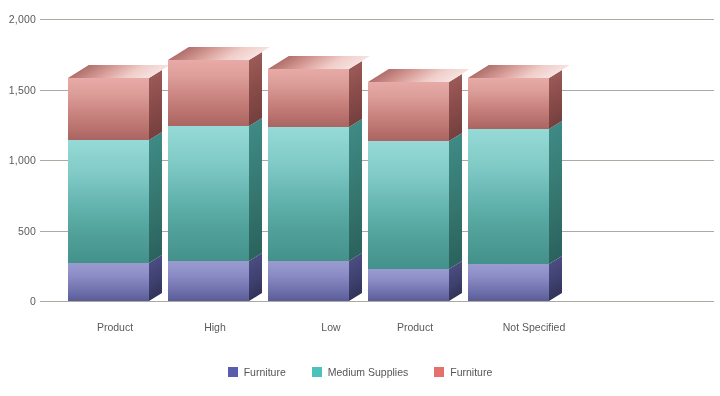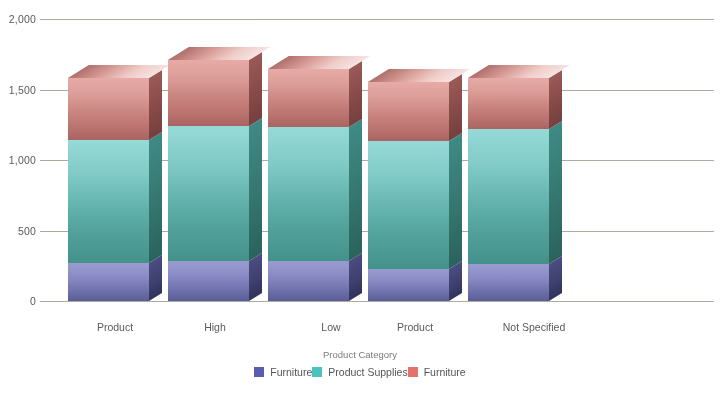--- a/index.html
+++ b/index.html
@@ -127,20 +127,21 @@
   }
 
   
   .legend {
     position: absolute;
     left: 0; top: 366px;
     width: 720px;
     display: flex;
     justify-content: center;
     align-items: center;
+    gap: 26px;
   }
   .legend-item {
     display: flex;
     align-items: center;
     gap: 6px;
     font-size: 10.5px;
     color: #555555;
     white-space: nowrap;
   }
   .legend-swatch {
@@ -251,29 +252,28 @@
 
     <div id="xlabels">
         <div class="xlabel" style="left: 68px; width: 94px;">Product</div>
         <div class="xlabel" style="left: 168px; width: 94px;">High</div>
         <div class="xlabel" style="left: 284px; width: 94px;">Low</div>
         <div class="xlabel" style="left: 368px; width: 94px;">Product</div>
         <div class="xlabel" style="left: 487px; width: 94px;">Not Specified</div>
       </div>
   </div>
 
-  <div class="axis-title">Product Category</div>
 
   <div class="legend" id="legend">
       <div class="legend-item">
         <span class="legend-swatch" style="background: rgb(90, 92, 174);"></span>
         <span>Furniture</span>
       </div>
       <div class="legend-item">
         <span class="legend-swatch" style="background: rgb(76, 194, 188);"></span>
-        <span>Product Supplies</span>
+        <span>Medium Supplies</span>
       </div>
       <div class="legend-item">
         <span class="legend-swatch" style="background: rgb(227, 114, 108);"></span>
         <span>Furniture</span>
       </div>
     </div>
 </div>
 
 </body></html>

